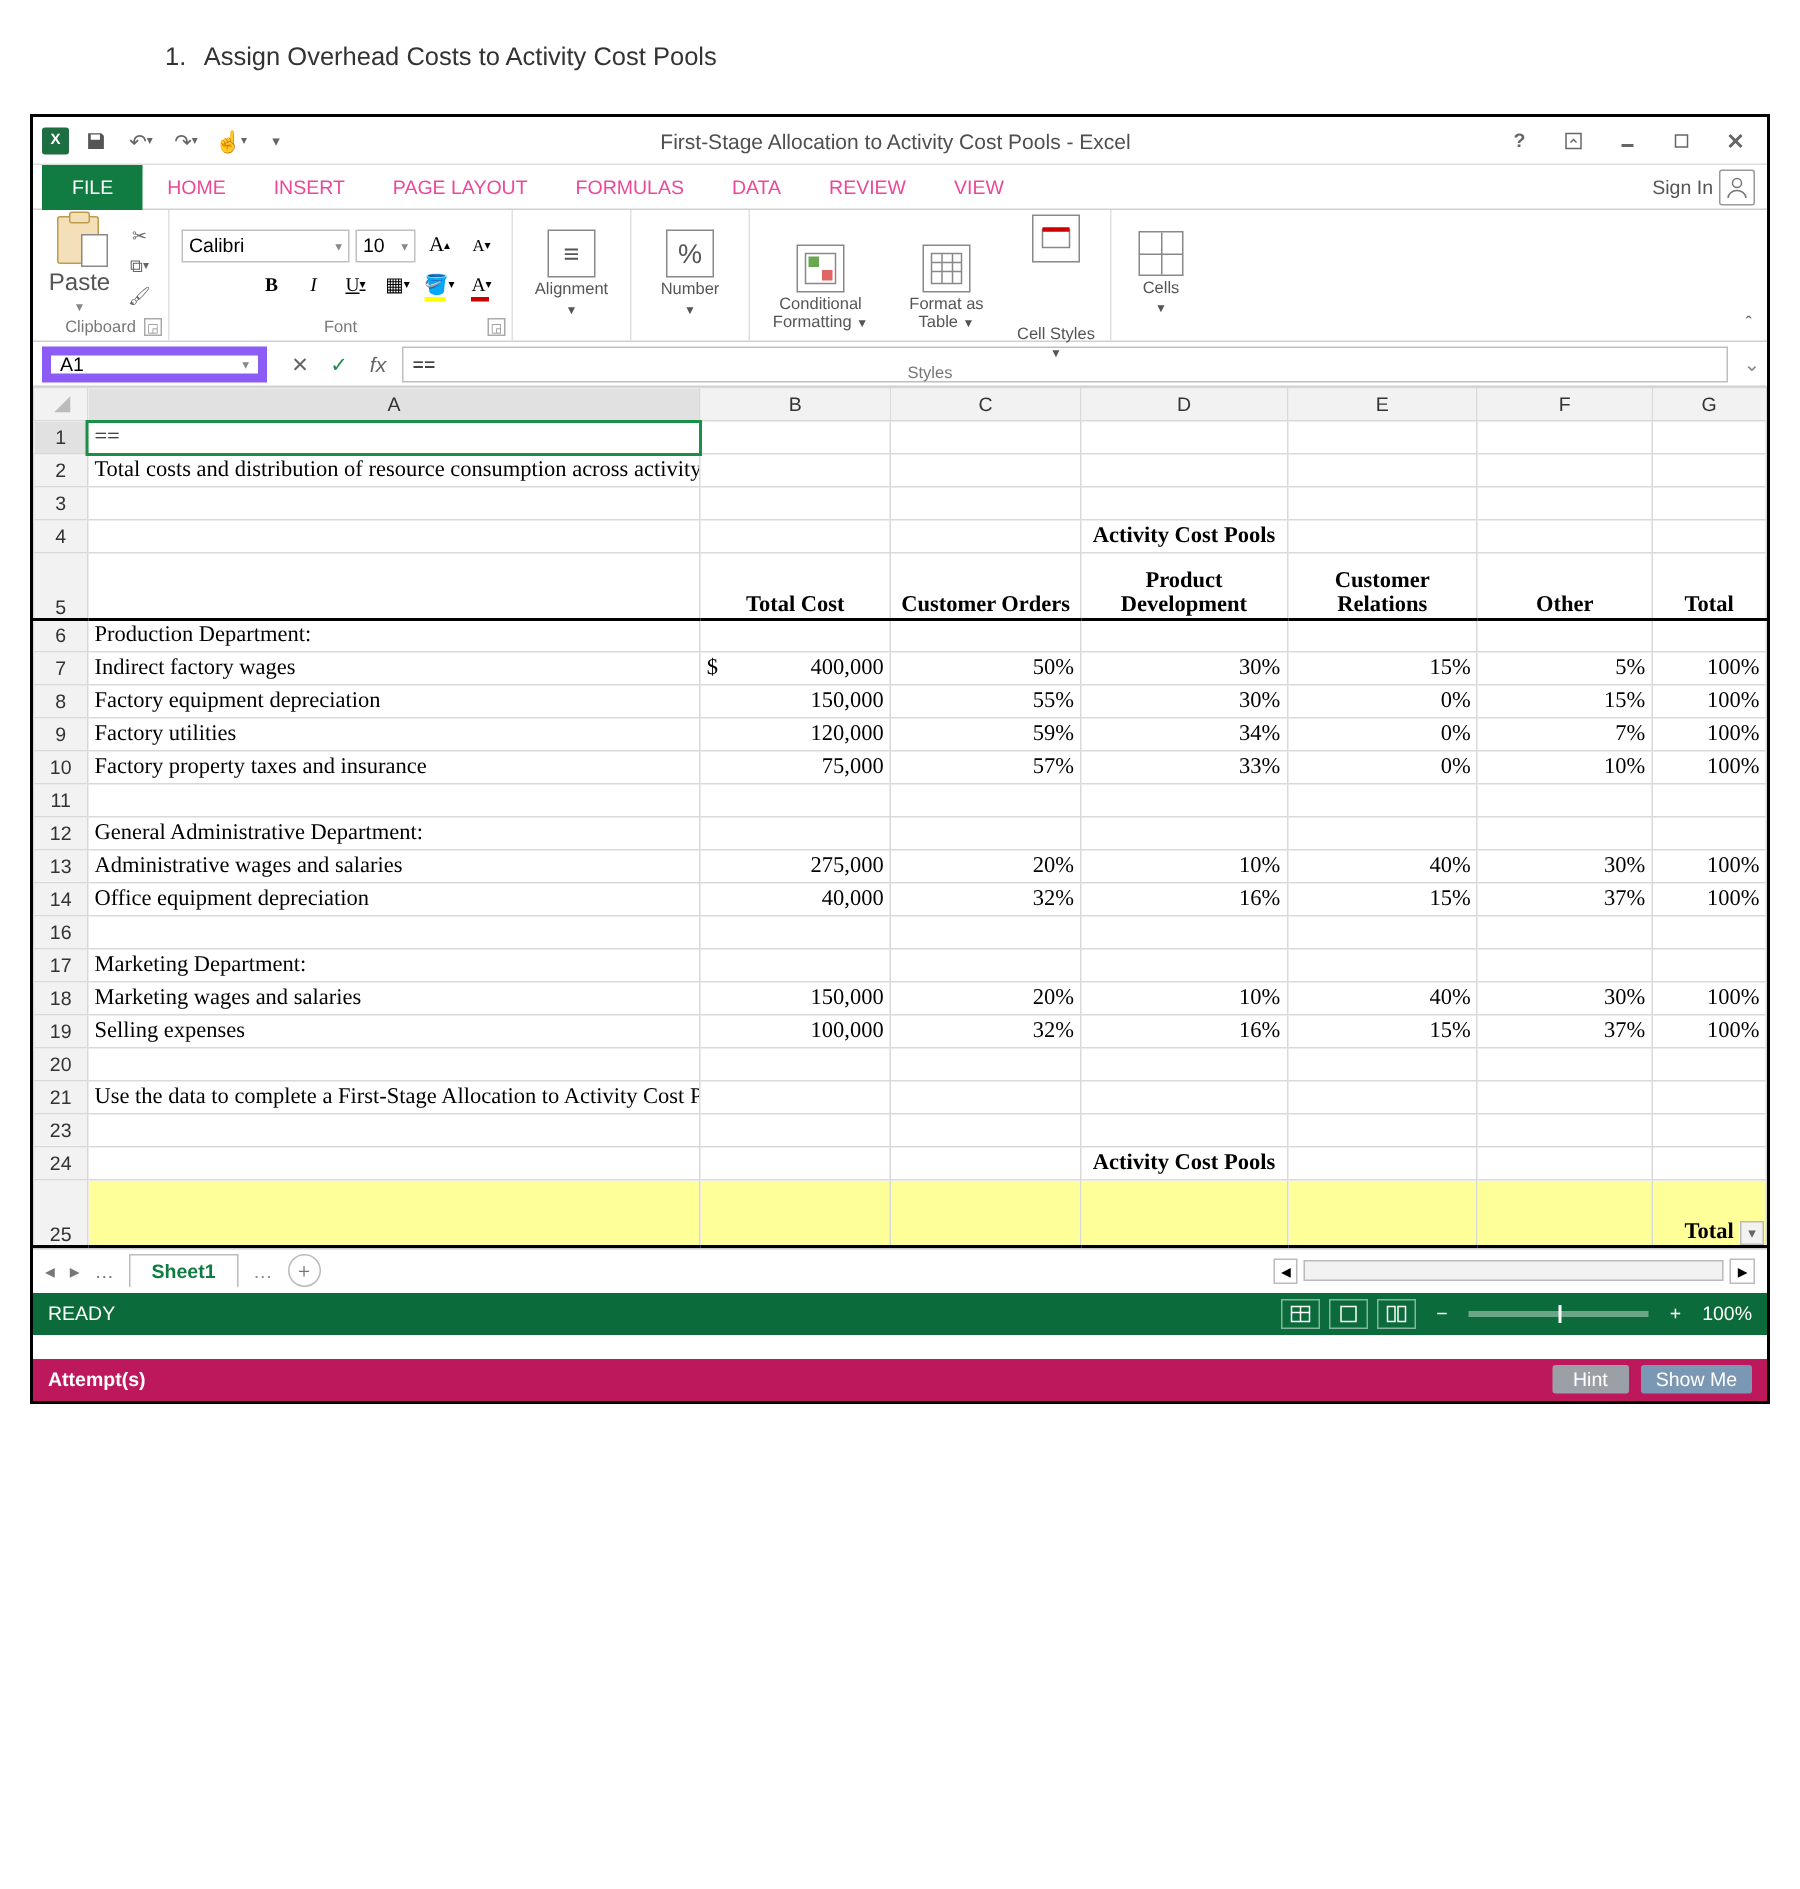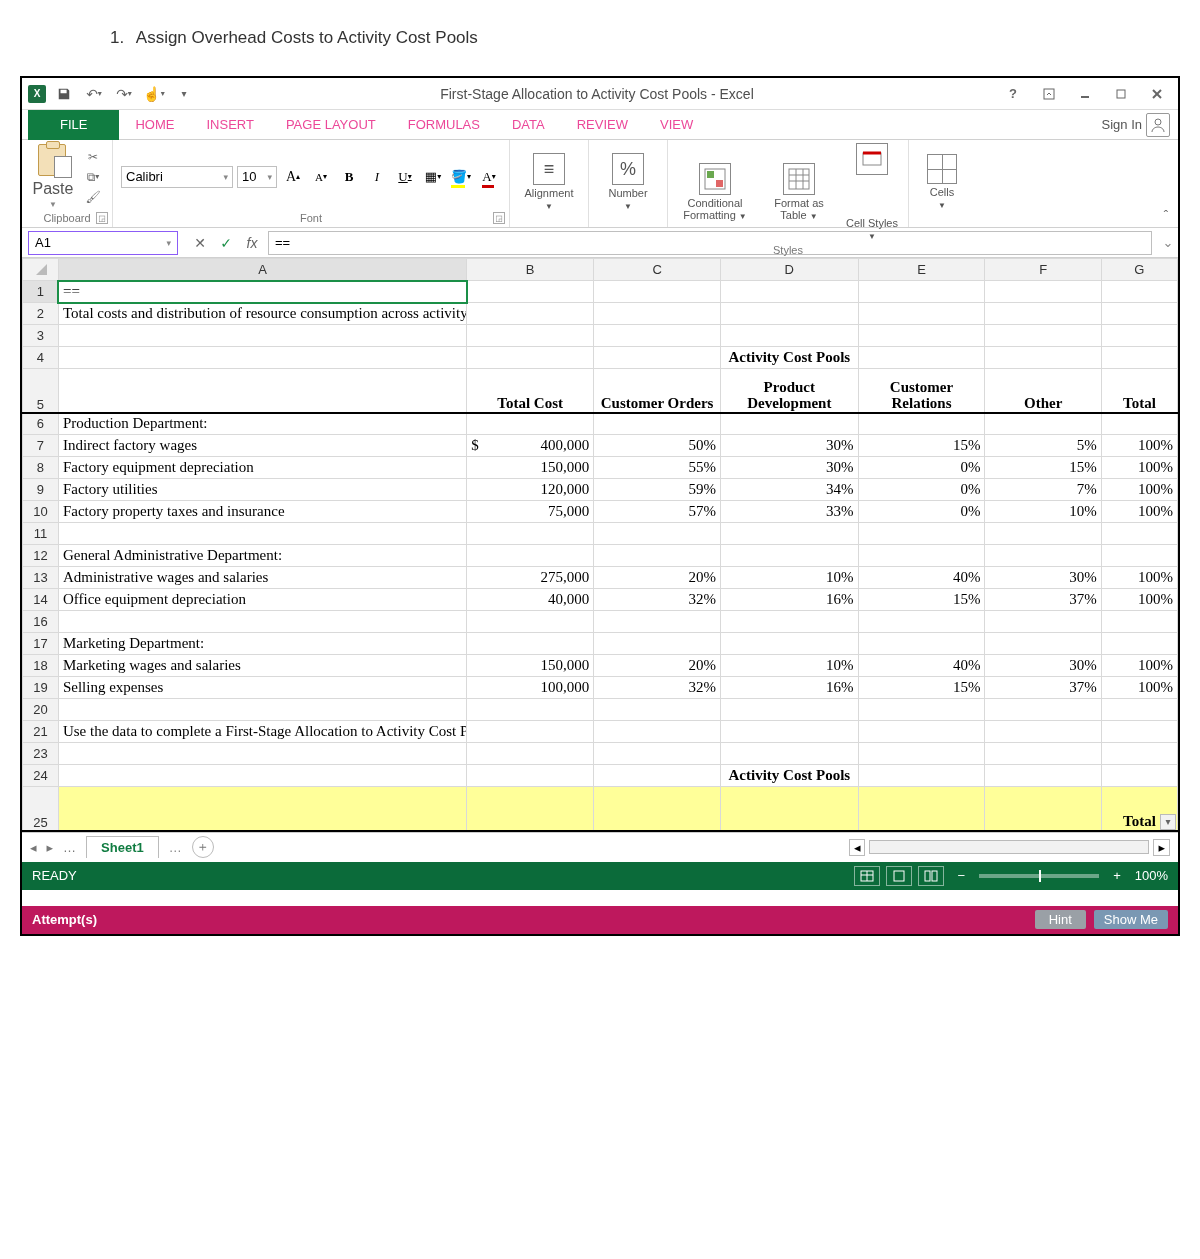--- a/index.html
+++ b/index.html
@@ -11,56 +11,56 @@
   .titlebar { display:flex; align-items:center; height:32px; background:#fff; border-bottom:1px solid #ddd; padding:0 6px; gap:6px; }
   .titlebar .excel-icon { width:18px; height:18px; background:#1d6f42; color:#fff; font-size:10px; font-weight:bold; display:flex; align-items:center; justify-content:center; border-radius:2px;}
   .qat-btn { width:24px; height:24px; display:flex; align-items:center; justify-content:center; color:#666; font-size:14px; cursor:default;}
   .qat-btn svg { width:14px; height:14px; }
   .titlebar .title-text { flex:1; text-align:center; color:#4f4f4f; font-size:14px; }
   .win-btn { width:30px; height:28px; display:flex; align-items:center; justify-content:center; color:#666;}
   .win-btn svg { width:12px; height:12px;}
   
   .ribbon-tabs { display:flex; align-items:center; height:30px; border-bottom:1px solid #d0d0d0; background:#fff; padding-left:6px;}
   .ribbon-tab { padding:0 16px; height:30px; display:flex; align-items:center; font-size:13px; color:#ec4899; cursor:default;}
-  .ribbon-tab.file { background:#107c41; color:#fff; font-weight:500; padding:0 32px;}
+  .ribbon-tab.file { background:#107c41; color:#fff; font-weight:500; padding:0 20px;}
   .ribbon-tabs .signin { margin-left:auto; margin-right:8px; display:flex; align-items:center; gap:4px; color:#555;}
   .signin-icon { width:24px; height:24px; border:1px solid #999; border-radius:2px; display:flex; align-items:center; justify-content:center;}
   
   .ribbon-body { display:flex; height:88px; border-bottom:1px solid #d0d0d0; background:#fff; }
   .ribbon-group { display:flex; flex-direction:column; border-right:1px solid #e0e0e0; padding:3px 8px;}
   .ribbon-group .group-content { flex:1; display:flex; align-items:center; gap:6px;}
   .ribbon-group .group-label { font-size:11px; color:#777; text-align:center; padding-top:2px; position:relative;}
   .dlg-launcher { position:absolute; right:-4px; bottom:0; width:12px; height:12px; border:1px solid #aaa; font-size:8px; display:flex; align-items:center; justify-content:center; color:#888;}
   .paste-btn { display:flex; flex-direction:column; align-items:center; gap:2px; width:46px;}
   .paste-icon { width:30px; height:34px; position:relative;}
   .clipboard-shape { width:28px; height:32px; border:1px solid #c29a4b; background:#f3e0b8; border-radius:2px; position:relative;}
   .clipboard-shape::before { content:""; position:absolute; top:-4px; left:7px; width:12px; height:6px; border:1px solid #c29a4b; background:#f3e0b8; border-radius:2px;}
   .paste-doc { position:absolute; bottom:0; right:-4px; width:18px; height:22px; background:#fff; border:1px solid #888;}
   .mini-col { display:flex; flex-direction:column; gap:2px; font-size:12px; color:#666;}
   .mini-btn { width:22px; height:18px; display:flex; align-items:center; justify-content:center;}
-  .font-box { display:flex; flex-direction:row; gap:4px;align-items:flex-end;}
+  .font-box { display:flex; flex-direction:column; gap:4px;align-items:flex-end;}
   .font-row { display:flex; gap:4px; align-items:center;}
   .combo { border:1px solid #c0c0c0; height:22px; display:flex; align-items:center; padding:0 4px; background:#fff; font-size:13px;}
   .combo.fontname { width:112px;}
   .combo.fontsize { width:40px; justify-content:center;}
   .combo .dd { margin-left:auto; font-size:9px; color:#888;}
   .fb-btn { width:24px; height:22px; display:flex; align-items:center; justify-content:center; border:1px solid transparent; font-family:"Times New Roman",serif;}
   .fb-btn.border-glyph { font-family: Arial,sans-serif; }
   .big-btn { display:flex; flex-direction:column; align-items:center; justify-content:center; width:62px; }
   .big-btn .icon-box { width:32px; height:32px; border:1px solid #888; display:flex; align-items:center; justify-content:center; font-size:18px; color:#555;}
   .big-btn .lbl { font-size:11px; color:#555; text-align:center; line-height:1.1; margin-top:2px;}
   .styles-group .group-content { gap:10px;}
   .cells-group .cells-icon { width:30px; height:30px; border:1px solid #888; position:relative; background:#fff;}
   .cells-group .cells-icon::before, .cells-group .cells-icon::after { content:""; position:absolute; background:#888;}
   .cells-group .cells-icon::before { left:0; right:0; top:50%; height:1px;}
   .cells-group .cells-icon::after { top:0; bottom:0; left:50%; width:1px;}
   .collapse-ribbon { margin-left:auto; padding:4px 10px; align-self:flex-end; color:#666;}
   
   .namebar { display:flex; align-items:center; height:30px; border-bottom:1px solid #d0d0d0;}
-  .name-box { width:150px; border:1px solid #8b5cf6; margin:3px 6px; height:24px; display:flex; align-items:center; padding:0 6px; font-size:13px;}
+  .name-box { width:150px; border:6px solid #8b5cf6; margin:3px 6px; height:24px; display:flex; align-items:center; padding:0 6px; font-size:13px;}
   .name-box .dd { margin-left:auto; font-size:9px; color:#888;}
   .fx-tools { display:flex; align-items:center; gap:2px; padding:0 4px;}
   .fx-btn { width:24px; height:22px; display:flex; align-items:center; justify-content:center; color:#666; font-size:14px;}
   .formula-bar { flex:1; border:1px solid #bfbfbf; margin:3px 6px 3px 0; height:24px; display:flex; align-items:center; padding:0 6px; font-size:13px;}
   .fx-expand { width:20px; text-align:center; color:#888;}
   
   .sheet-wrap { position:relative; }
   .sheet { border-collapse:collapse; width:100%; table-layout:fixed; font-family:"Times New Roman", serif; font-size:15px;}
   .sheet th, .sheet td { border:1px solid #d9d9d9; height:22px; padding:0 4px; overflow:hidden; white-space:nowrap;}
   .sheet thead th { background:#f2f2f2; font-weight:normal; text-align:center; font-family:"Segoe UI",Arial,sans-serif; font-size:13px; color:#333; position:relative;}

